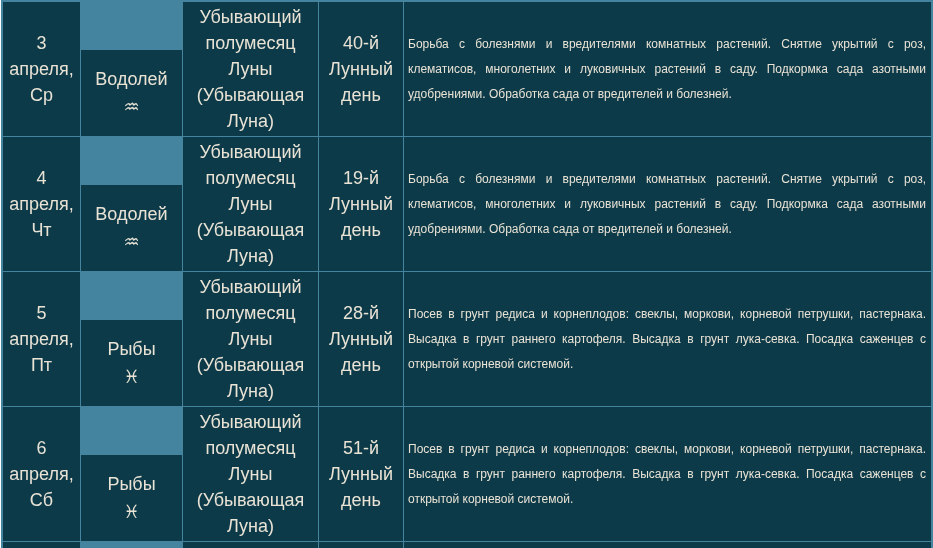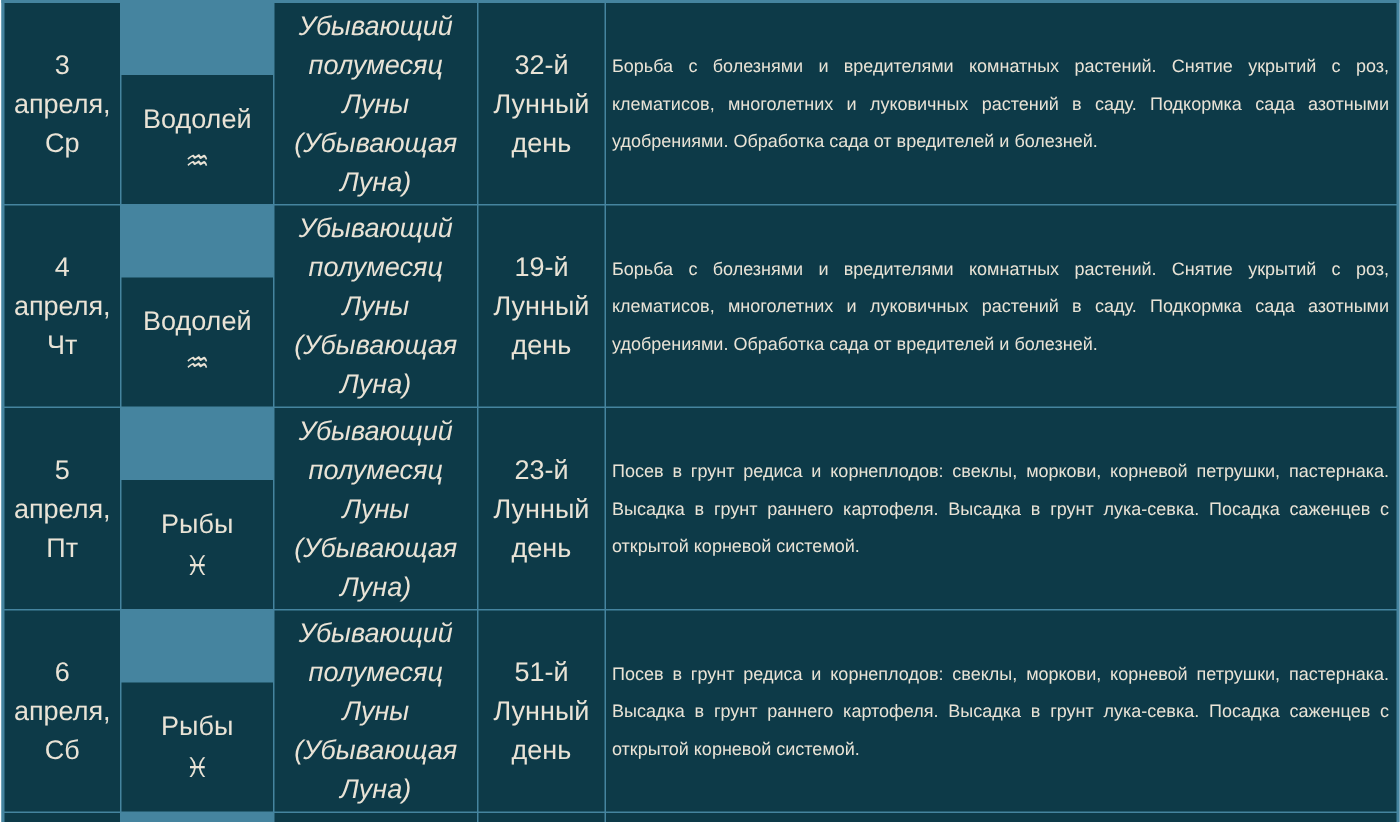--- a/index.html
+++ b/index.html
@@ -48,40 +48,40 @@
   }
   .cell.desc .desc-text {
     width: 100%;
     padding: 0 5px 0 4px;
     box-sizing: border-box;
     text-align: justify;
     white-space: normal;
     font-size: 12px;
     line-height: 25px;
   }
-  .cell.moon { line-height: 26px; font-style: italic; }
+  .cell.moon { line-height: 26px; }
   .cell.zodiac { line-height: 28px; margin-top: 48px; }
 </style>
 </head>
 <body style="background: rgb(255, 255, 255);">
 
 <div class="calendar-table">
 
   <div class="row">
     <div class="cell date">3
 апреля,
 Ср</div>
     <div class="cell zodiac">Водолей
 ♒</div>
     <div class="cell moon">Убывающий
 полумесяц
 Луны
 (Убывающая
 Луна)</div>
-    <div class="cell lunar">32-й
+    <div class="cell lunar">40-й
 Лунный
 день</div>
     <div class="cell desc">
       <div class="desc-text">Борьба с болезнями и вредителями комнатных растений. Снятие укрытий с роз, клематисов, многолетних и луковичных растений в саду. Подкормка сада азотными удобрениями. Обработка сада от вредителей и болезней.</div>
     </div>
   </div>
 
   <div class="row">
     <div class="cell date">4
 апреля,
@@ -105,21 +105,21 @@
     <div class="cell date">5
 апреля,
 Пт</div>
     <div class="cell zodiac">Рыбы
 ♓</div>
     <div class="cell moon">Убывающий
 полумесяц
 Луны
 (Убывающая
 Луна)</div>
-    <div class="cell lunar">23-й
+    <div class="cell lunar">28-й
 Лунный
 день</div>
     <div class="cell desc">
       <div class="desc-text">Посев в грунт редиса и корнеплодов: свеклы, моркови, корневой петрушки, пастернака. Высадка в грунт раннего картофеля. Высадка в грунт лука-севка. Посадка саженцев с открытой корневой системой.</div>
     </div>
   </div>
 
   <div class="row">
     <div class="cell date">6
 апреля,

